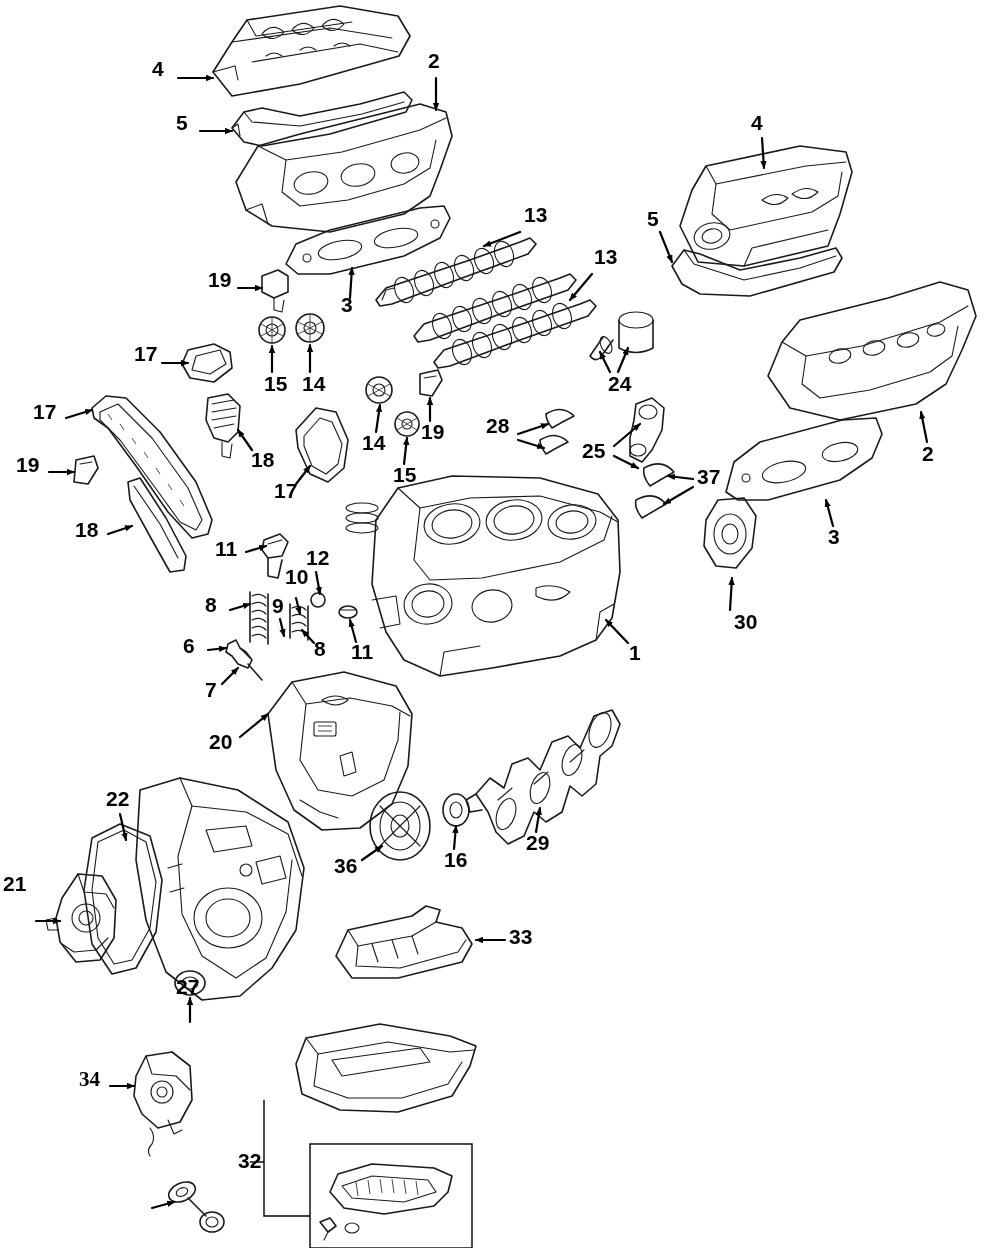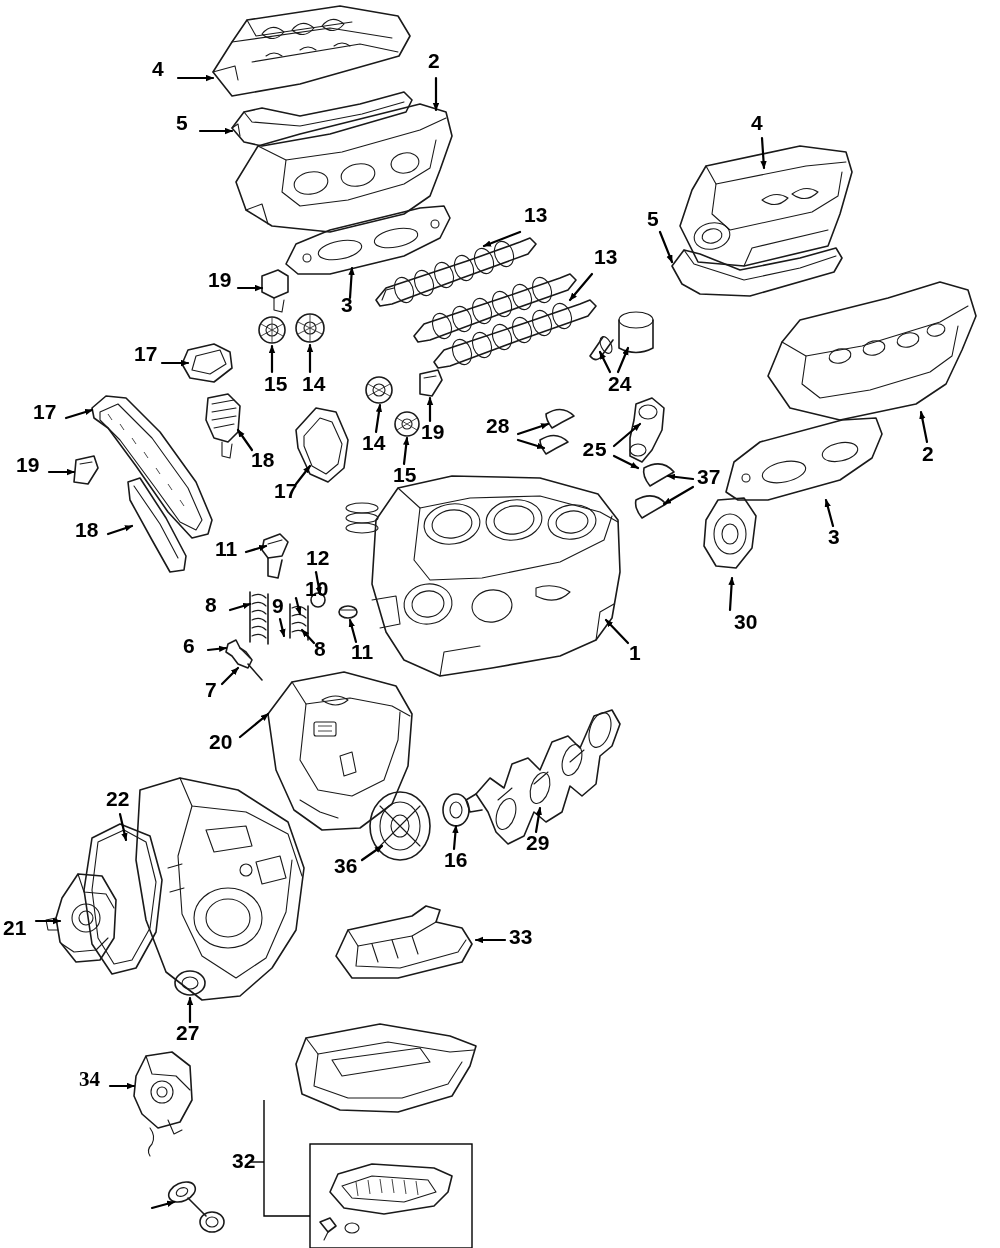--- a/index.html
+++ b/index.html
@@ -494,44 +494,44 @@
   <div class="callout" style="left:208px; top:269px;">19</div>
   <div class="callout" style="left:922px; top:443px;">2</div>
   <div class="callout" style="left:134px; top:343px;">17</div>
   <div class="callout" style="left:264px; top:373px;">15</div>
   <div class="callout" style="left:302px; top:373px;">14</div>
   <div class="callout" style="left:608px; top:373px;">24</div>
   <div class="callout" style="left:33px;  top:401px;">17</div>
   <div class="callout" style="left:362px; top:432px;">14</div>
   <div class="callout" style="left:421px; top:421px;">19</div>
   <div class="callout" style="left:486px; top:415px;">28</div>
-  <div class="callout" style="left:582px; top:440px;font-family:Liberation Mono, monospace;">25</div>
+  <div class="callout" style="left:582px; top:440px;">25</div>
   <div class="callout" style="left:16px;  top:454px;">19</div>
   <div class="callout" style="left:251px; top:449px;">18</div>
   <div class="callout" style="left:393px; top:464px;">15</div>
   <div class="callout" style="left:274px; top:480px;">17</div>
   <div class="callout" style="left:697px; top:466px;">37</div>
   <div class="callout" style="left:828px; top:526px;">3</div>
   <div class="callout" style="left:75px;  top:519px;">18</div>
   <div class="callout" style="left:734px; top:611px;">30</div>
   <div class="callout" style="left:215px; top:538px;">11</div>
   <div class="callout" style="left:306px; top:547px;">12</div>
-  <div class="callout" style="left:285px; top:578px;margin-left:20px;">10</div>
+  <div class="callout" style="left:285px; top:566px;">10</div>
   <div class="callout" style="left:205px; top:594px;">8</div>
   <div class="callout" style="left:272px; top:595px;">9</div>
   <div class="callout" style="left:629px; top:642px;">1</div>
   <div class="callout" style="left:183px; top:635px;">6</div>
   <div class="callout" style="left:314px; top:638px;">8</div>
   <div class="callout" style="left:351px; top:641px;">11</div>
   <div class="callout" style="left:205px; top:679px;">7</div>
   <div class="callout" style="left:209px; top:731px;">20</div>
   <div class="callout" style="left:106px; top:788px;">22</div>
   <div class="callout" style="left:526px; top:832px;">29</div>
   <div class="callout" style="left:444px; top:849px;">16</div>
   <div class="callout" style="left:334px; top:855px;">36</div>
-  <div class="callout" style="left:3px;   top:917px;">21</div>
+  <div class="callout" style="left:3px;   top:873px;">21</div>
   <div class="callout" style="left:509px; top:926px;">33</div>
-  <div class="callout" style="left:176px; top:1022px;">27</div>
+  <div class="callout" style="left:176px; top:976px;">27</div>
   <div class="callout" style="left:79px;  top:1069px;font-family:Liberation Serif, serif;">34</div>
-  <div class="callout" style="left:232px; top:1150px;text-align:center;">32</div>
+  <div class="callout" style="left:238px; top:1150px;text-align:center;">32</div>
   <div class="callout" style="left:120px; top:1261px;">35</div>
 
 </div>
 
 </body></html>

